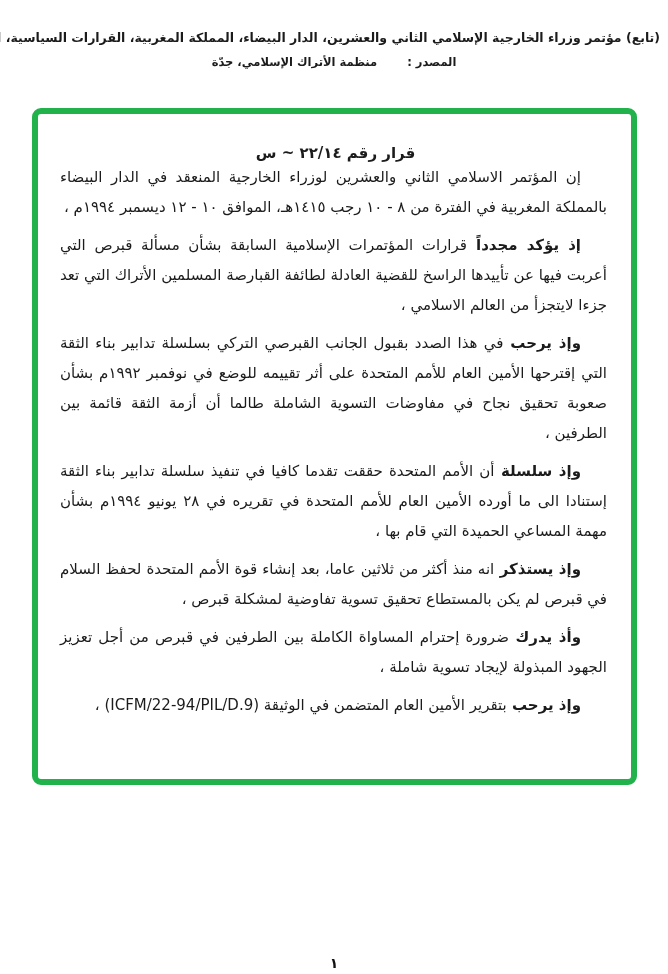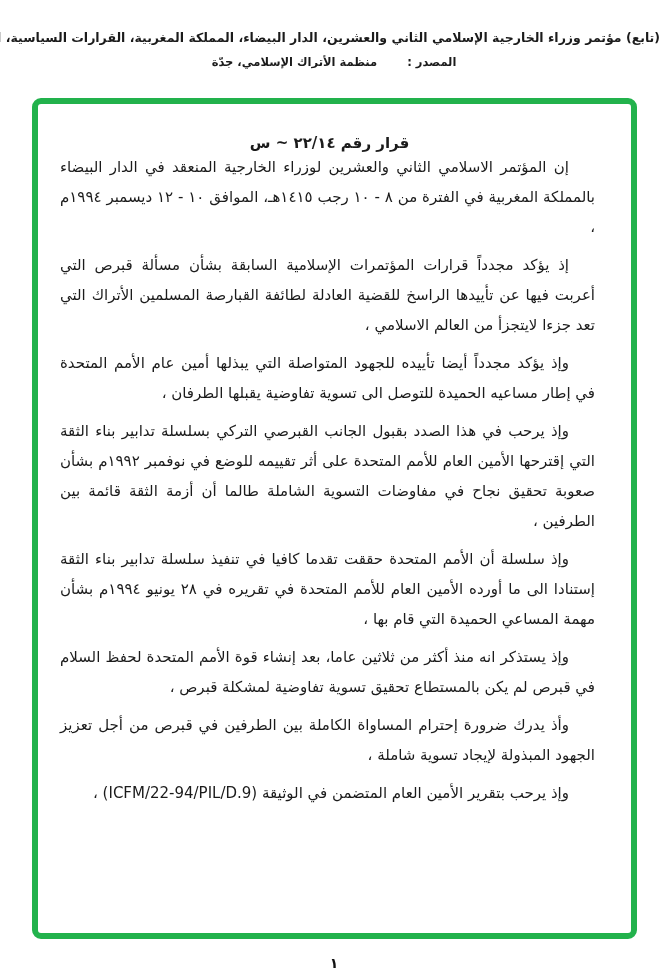--- a/index.html
+++ b/index.html
@@ -31,28 +31,28 @@
     letter-spacing: 0;
   }
   .doc-header .line2 {
     font-size: 11.5px;
     margin-top: 10px;
   }
   .doc-header .line2 .src-label { margin-left: 26px; }
   
   .green-frame {
     position: absolute;
-    top: 98px;
+    top: 108px;
     left: 32px;
     width: 605px;
-    height: 841px;
+    height: 677px;
     box-sizing: border-box;
     border: 6px solid #22b24c;
     border-radius: 9px;
-    padding: 16px 32px 0 22px;
+    padding: 16px 20px 0 22px;
     overflow: hidden;
     background: #ffffff;
   }
   .res-title, .res-subtitle {
     direction: rtl;
     text-align: center;
     font-weight: bold;
     font-size: 15px;
   }
   .res-title { margin-top: 14px; }
@@ -62,21 +62,21 @@
     direction: rtl;
     text-align: justify;
   }
   .res-body p {
     margin: 0 4px 8px 0;
     font-size: 15px;
     line-height: 30px;
     text-indent: 26px;
     text-align: justify;
   }
-  .res-body p .lead { font-weight: normal; }
+  .res-body p .lead { font-weight: bold; }
   
   .page-number {
     position: absolute;
     bottom: 3px;
     left: 0;
     right: 0;
     text-align: center;
     font-size: 14px;
     font-weight: bold;
     color: #111;
@@ -91,21 +91,20 @@
     <span class="src-label">المصدر :</span>
     <span class="src-value">منظمة الأتراك الإسلامي، جدّة</span>
   </div>
 </div>
 
 <div class="green-frame" style="border-color: rgb(34, 178, 76);">
   <div class="res-title">قرار رقم ٢٢/١٤ ~ س</div>
   <div class="res-body">
       <p><span>إن المؤتمر الاسلامي الثاني والعشرين لوزراء الخارجية المنعقد في الدار البيضاء بالمملكة المغربية في الفترة من ٨ - ١٠ رجب ١٤١٥هـ، الموافق ١٠ - ١٢ ديسمبر ١٩٩٤م ،</span></p>
       <p><span class="lead">إذ يؤكد مجدداً </span><span>قرارات المؤتمرات الإسلامية السابقة بشأن مسألة قبرص التي أعربت فيها عن تأييدها الراسخ للقضية العادلة لطائفة القبارصة المسلمين الأتراك التي تعد جزءا لايتجزأ من العالم الاسلامي ،</span></p>
-      <p><span class="lead">وإذ يؤكد مجدداً أيضا </span><span>تأييده للجهود المتواصلة التي يبذلها أمين عام الأمم المتحدة في إطار مساعيه الحميدة للتوصل الى تسوية تفاوضية يقبلها الطرفان ،</span></p>
       <p><span class="lead">وإذ يرحب </span><span>في هذا الصدد بقبول الجانب القبرصي التركي بسلسلة تدابير بناء الثقة التي إقترحها الأمين العام للأمم المتحدة على أثر تقييمه للوضع في نوفمبر ١٩٩٢م بشأن صعوبة تحقيق نجاح في مفاوضات التسوية الشاملة طالما أن أزمة الثقة قائمة بين الطرفين ،</span></p>
       <p><span class="lead">وإذ سلسلة </span><span>أن الأمم المتحدة حققت تقدما كافيا في تنفيذ سلسلة تدابير بناء الثقة إستنادا الى ما أورده الأمين العام للأمم المتحدة في تقريره في ٢٨ يونيو ١٩٩٤م بشأن مهمة المساعي الحميدة التي قام بها ،</span></p>
       <p><span class="lead">وإذ يستذكر </span><span>انه منذ أكثر من ثلاثين عاما، بعد إنشاء قوة الأمم المتحدة لحفظ السلام في قبرص لم يكن بالمستطاع تحقيق تسوية تفاوضية لمشكلة قبرص ،</span></p>
       <p><span class="lead">وأذ يدرك </span><span>ضرورة إحترام المساواة الكاملة بين الطرفين في قبرص من أجل تعزيز الجهود المبذولة لإيجاد تسوية شاملة ،</span></p>
       <p><span class="lead">وإذ يرحب </span><span>بتقرير الأمين العام المتضمن في الوثيقة ‎(ICFM/22-94/PIL/D.9)‎ ،</span></p>
     </div>
 </div>
 
 <div class="page-number">١</div>
 

